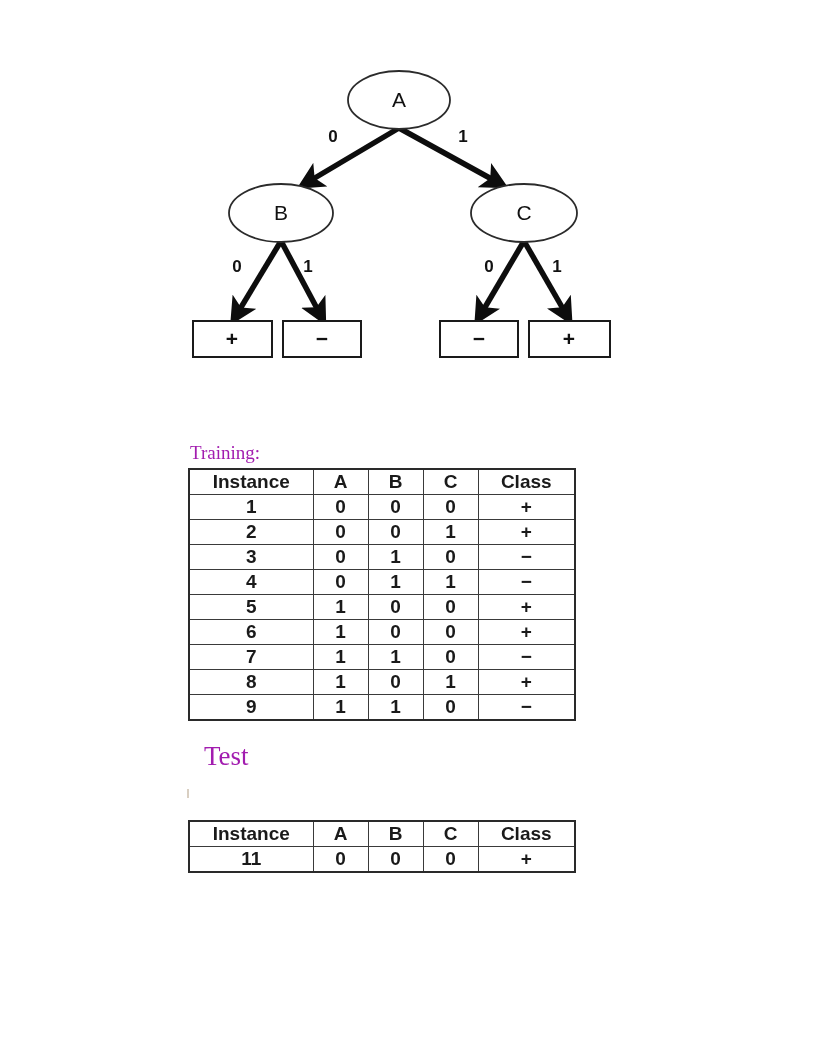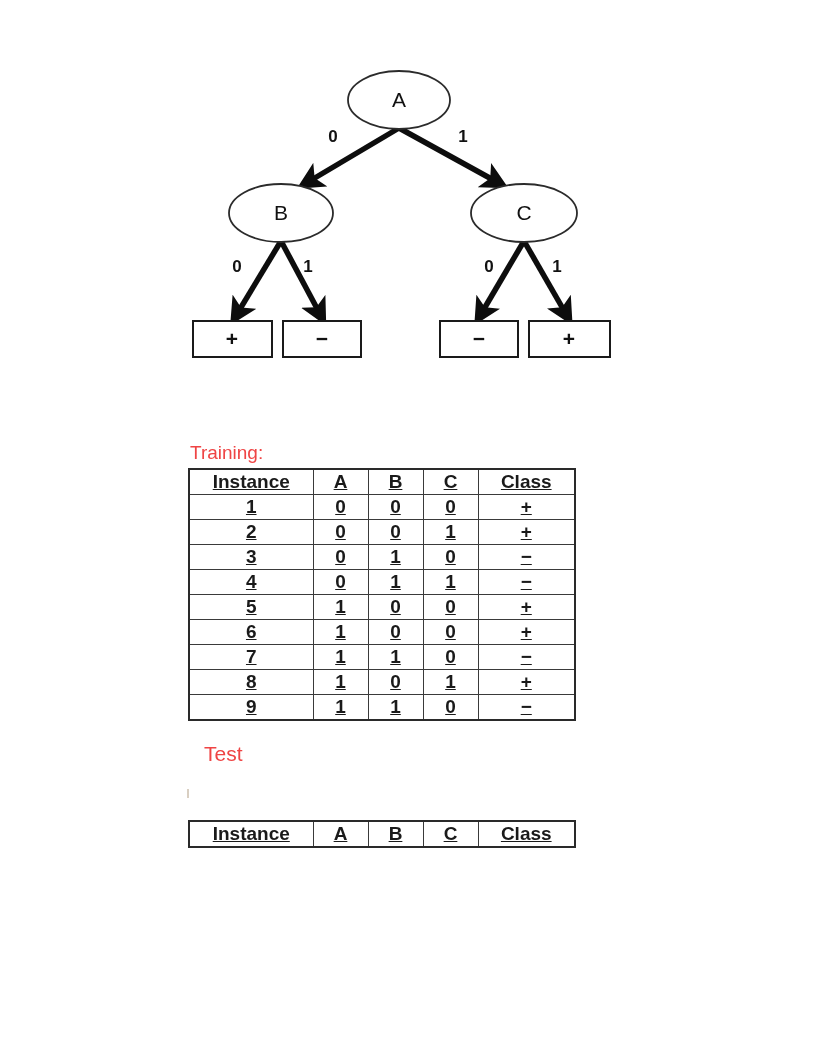--- a/index.html
+++ b/index.html
@@ -61,52 +61,51 @@
     fill: #ffffff;
     stroke: #1a1a1a;
     stroke-width: 2;
   }
   .tree-edge {
     stroke: #0d0d0d;
     stroke-width: 5.5;
     fill: none;
   }
   .section-caption {
-    font-family: Liberation Sans, sans-serif;
+    font-family: Liberation Serif, serif;
     font-size: 19px;
-    color: #ef4444;
+    color: #a21caf;
     line-height: 1;
     white-space: nowrap;
   }
   .caption-training {
     position: absolute;
     left: 190px;
     top: 443px;
   }
   .caption-test {
     position: absolute;
     left: 204px;
     top: 743px;
-    font-size: 21px;
+    font-size: 27px;
   }
   .caption-test-mark {
     position: absolute;
     left: 187px;
     top: 789px;
     width: 2px;
     height: 9px;
     background: #d9cfc2;
   }
 
   table.data-table {
     position: absolute;
     border-collapse: collapse;
     table-layout: fixed;
     background: #3b82f6;
-    text-decoration: underline;
   }
   table.data-table td,
   table.data-table th {
     border: 1px solid #3a3a3a;
     text-align: center;
     font-family: "Liberation Sans", sans-serif;
     font-size: 19px;
     font-weight: 700;
     color: #1a1a1a;
     padding: 0;
@@ -286,14 +285,21 @@
   <thead>
     <tr>
       <th>Instance</th>
       <th>A</th>
       <th>B</th>
       <th>C</th>
       <th>Class</th>
     </tr>
   </thead>
   <tbody>
+      <tr>
+        <td>11</td>
+        <td>0</td>
+        <td>0</td>
+        <td>0</td>
+        <td class="sign-cell">+</td>
+      </tr>
     </tbody>
 </table>
 
 </body></html>

